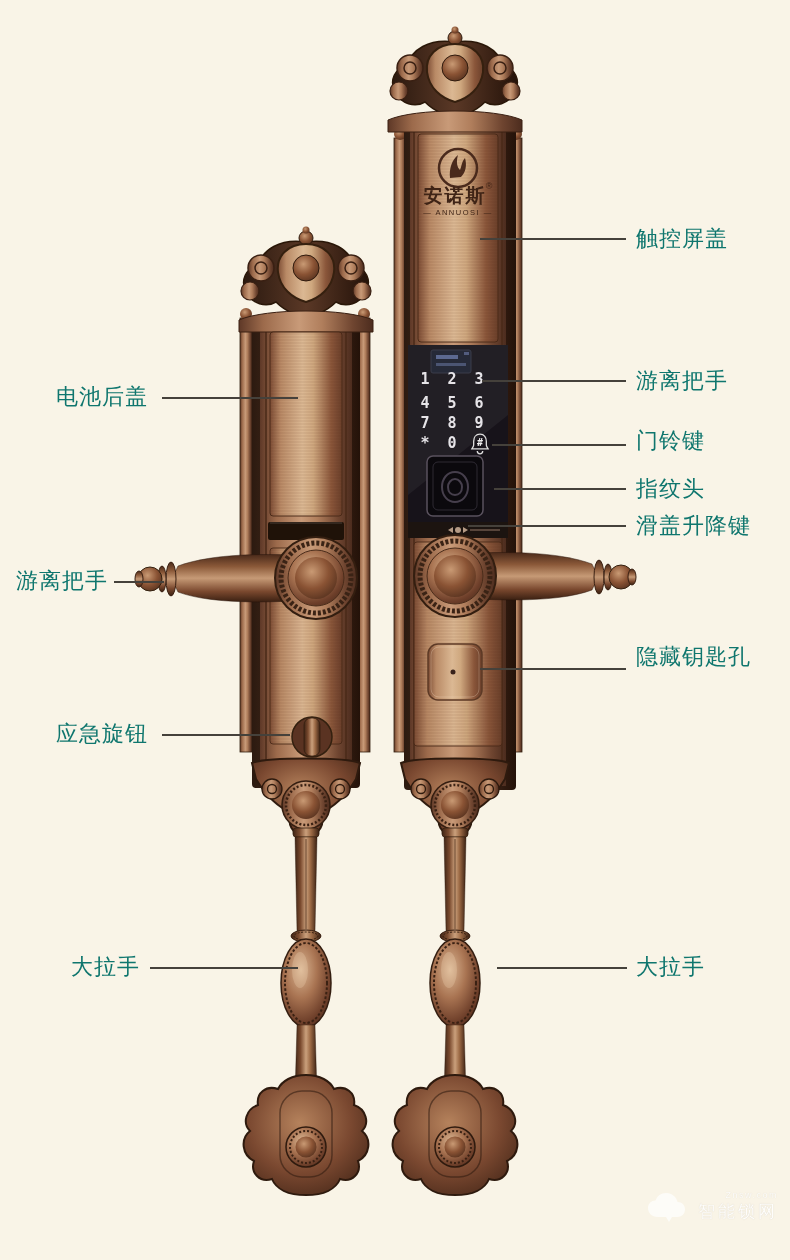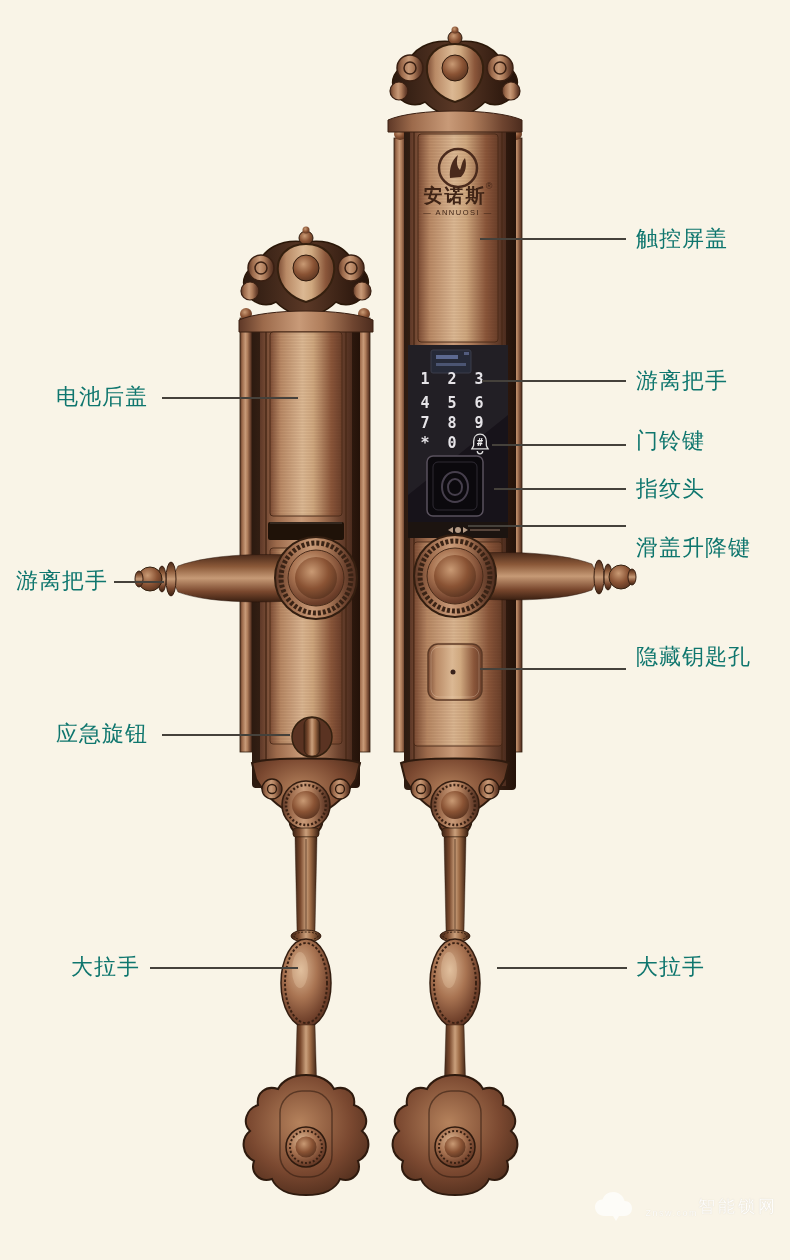--- a/index.html
+++ b/index.html
@@ -14,21 +14,21 @@
   .leader{position:absolute;height:2px;background:#45413b}
   
   #keypad{position:absolute;left:408px;top:345px;width:100px;height:177px}
   #keypad .key{position:absolute;width:22px;height:22px;display:flex;align-items:center;justify-content:center;
        color:#e6e4e8;font:bold 15px "DejaVu Sans Mono",monospace}
   #keypad .key.bell{width:24px;height:24px}
   #keypad .key svg{width:24px;height:24px}
   
   .watermark{position:absolute;right:12px;top:1190px;display:flex;align-items:center;gap:6px;opacity:.85}
   .watermark svg{display:block}
-  .wm-text{display:flex;flex-direction:row;align-items:flex-end}
+  .wm-text{display:flex;flex-direction:column;align-items:flex-end}
   .wm-url{font-size:9px;color:#fff;letter-spacing:1.5px;text-shadow:0 0 1px rgba(190,180,160,.6)}
   .wm-name{font-size:17px;font-weight:normal;color:#fff;letter-spacing:3px;text-shadow:0 0 1px rgba(190,180,160,.7)}
 </style>
 </head>
 <body>
 
 <div id="stage">
 
 <svg class="locks" width="790" height="1260" viewBox="0 0 790 1260">
   <defs>
@@ -278,21 +278,21 @@
 
 <div class="ann" style="left:636px;top:370px">游离把手</div>
 <div class="leader" style="left:482px;top:380px;width:144px"></div>
 
 <div class="ann" style="left:636px;top:430px">门铃键</div>
 <div class="leader" style="left:492px;top:444px;width:134px"></div>
 
 <div class="ann" style="left:636px;top:478px">指纹头</div>
 <div class="leader" style="left:494px;top:488px;width:132px"></div>
 
-<div class="ann" style="left:636px;top:537px">滑盖升降键</div>
+<div class="ann" style="left:636px;top:515px">滑盖升降键</div>
 <div class="leader" style="left:468px;top:525px;width:158px"></div>
 
 <div class="ann two" style="left:636px;top:640px">
   <div>隐藏钥匙孔</div>
 </div>
 <div class="leader" style="left:480px;top:668px;width:146px"></div>
 
 <div class="ann" style="left:636px;top:956px">大拉手</div>
 <div class="leader" style="left:497px;top:967px;width:130px"></div>
 

